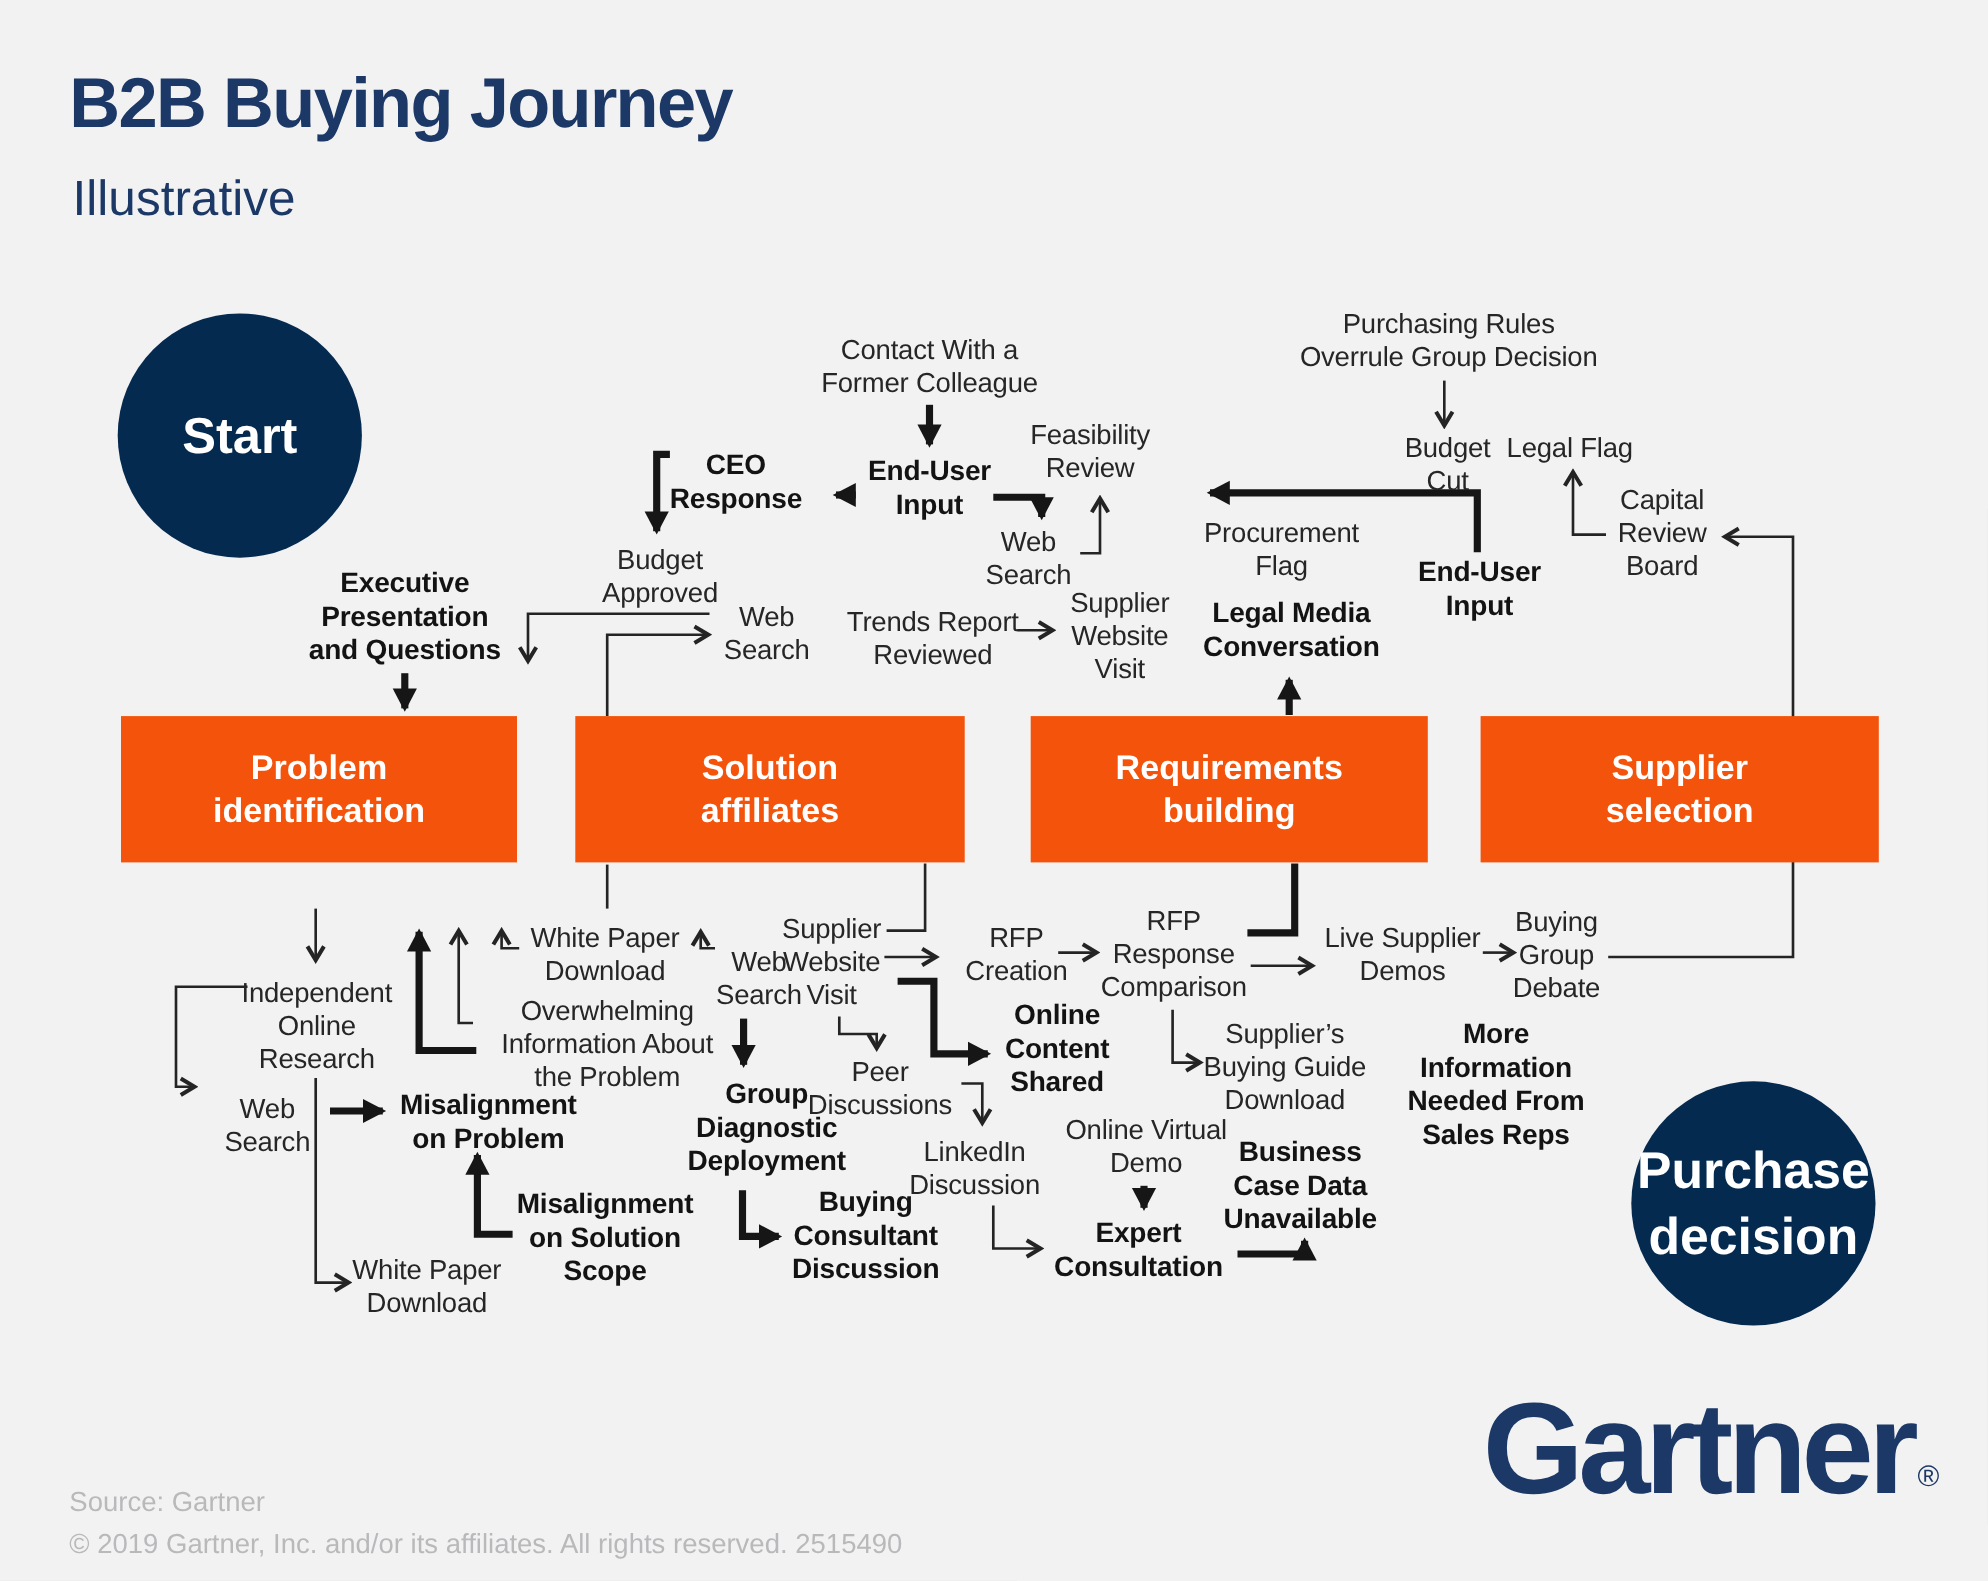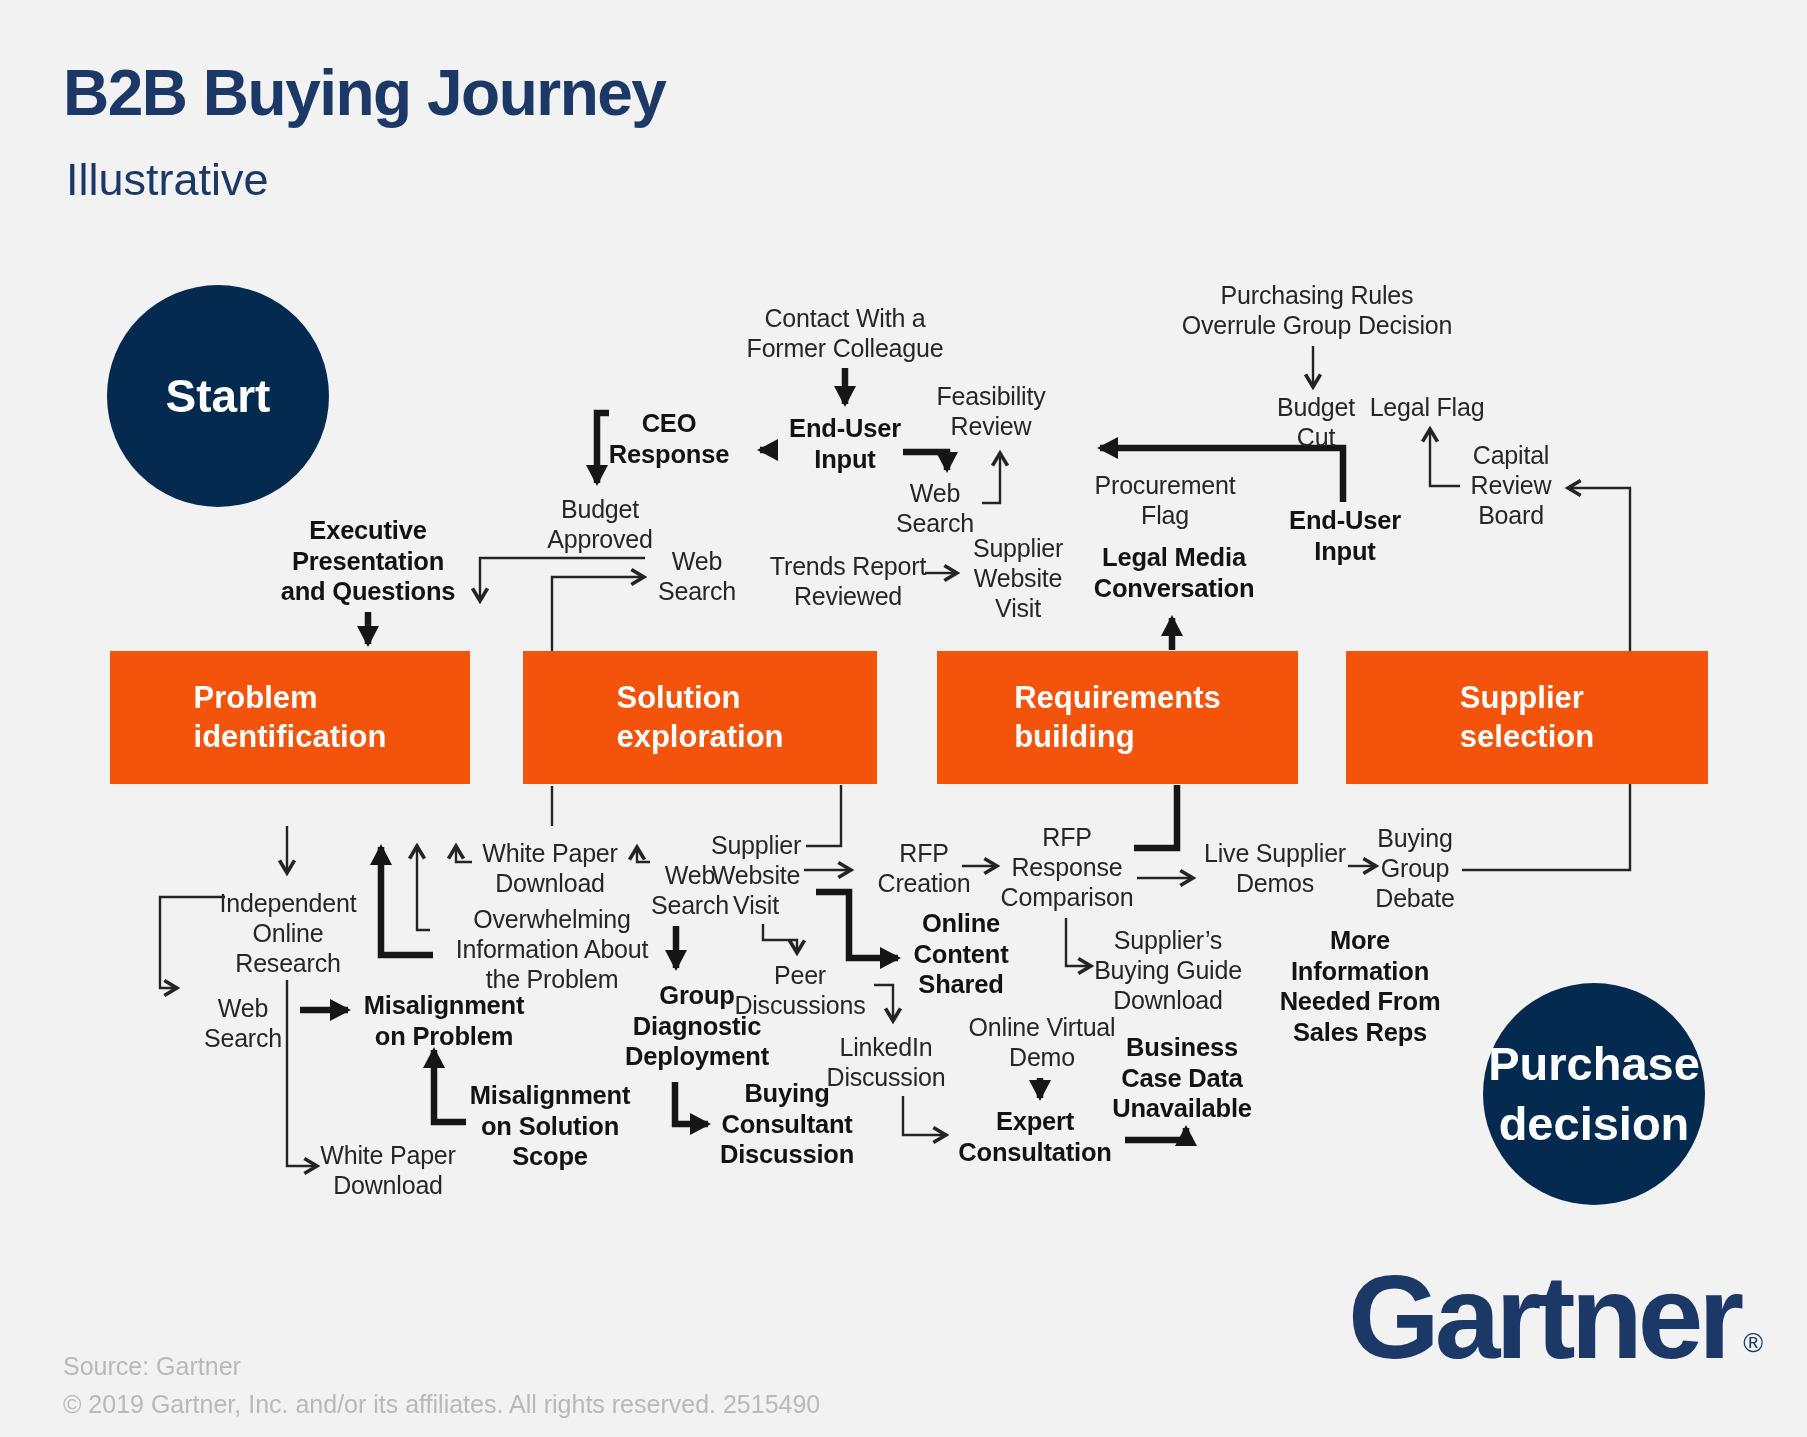--- a/index.html
+++ b/index.html
@@ -12,21 +12,21 @@
   .title{position:absolute;left:63px;top:56px;font-size:64px;font-weight:700;
     color:var(--brand);letter-spacing:-1.5px;z-index:4;}
   .subtitle{position:absolute;left:66px;top:154px;font-size:45px;font-weight:400;
     color:var(--brand);z-index:4;}
   .connectors{position:absolute;left:0;top:0;z-index:1;}
   .tk{stroke:#161616;stroke-width:6.5;fill:none;marker-end:url(#mt);}
   .tk0{stroke:#161616;stroke-width:6.5;fill:none;}
   .tn{stroke:#242424;stroke-width:2.4;fill:none;marker-end:url(#mn);}
   .tn0{stroke:#242424;stroke-width:2.4;fill:none;}
   .stage{position:absolute;top:651px;height:133px;background:var(--orange);color:#ffffff;
-    display:flex;align-items:center;justify-content:center;text-align:left;
+    display:flex;align-items:center;justify-content:center;text-align:center;
     font-weight:700;font-size:31px;line-height:1.23;white-space:pre-line;z-index:2;}
   .terminal{position:absolute;width:222px;height:222px;border-radius:50%;background:var(--navy);
     color:#fff;display:flex;align-items:center;justify-content:center;text-align:center;
     font-weight:700;white-space:pre-line;z-index:2;}
   #start{left:107px;top:285px;font-size:46px;}
   #purchase{left:1483px;top:983px;font-size:47px;line-height:1.28;}
   .lbl{position:absolute;transform:translateX(-50%);text-align:center;font-size:25px;
     line-height:1.2;color:#262626;white-space:pre-line;letter-spacing:-0.2px;z-index:3;}
   .lbl.b{font-weight:700;color:#131313;font-size:25.5px;}
   .footer{position:absolute;left:63px;top:1348px;font-size:25px;line-height:1.5;
@@ -100,21 +100,21 @@
     </g>
   </svg>
 
   <div class="terminal" id="start">Start</div>
   <div class="terminal" id="purchase">Purchase
 decision</div>
 
   <div class="stage" style="left:110px;width:360px;">Problem
 identification</div>
   <div class="stage" style="left:523px;width:354px;">Solution
-exploration</div>
+affiliates</div>
   <div class="stage" style="left:937px;width:361px;">Requirements
 building</div>
   <div class="stage" style="left:1346px;width:362px;">Supplier
 selection</div>
 
   <div class="lbl" style="left:845px;top:303px;">Contact With a
 Former Colleague</div>
   <div class="lbl b" style="left:669px;top:408px;">CEO
 Response</div>
   <div class="lbl b" style="left:845px;top:413px;">End-User

